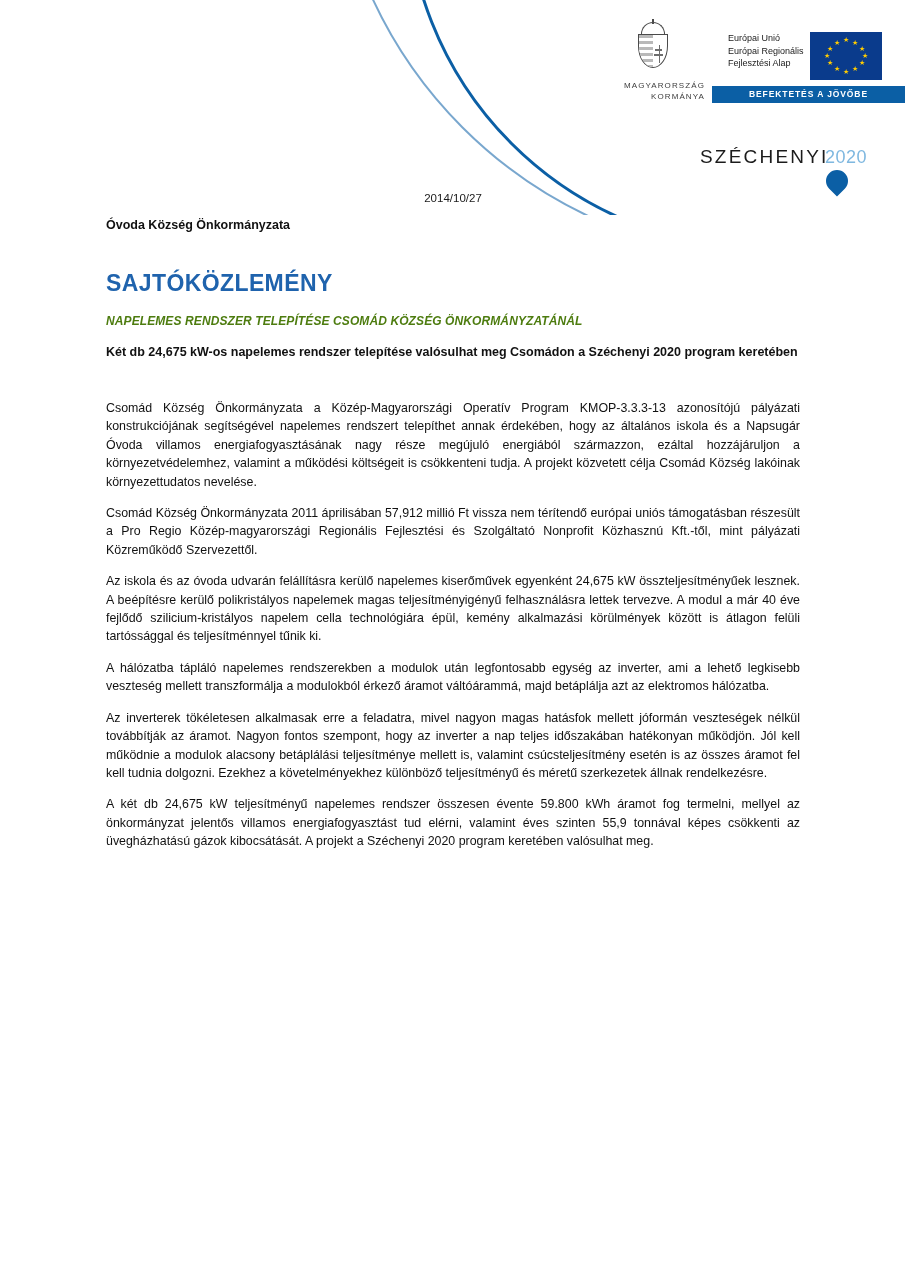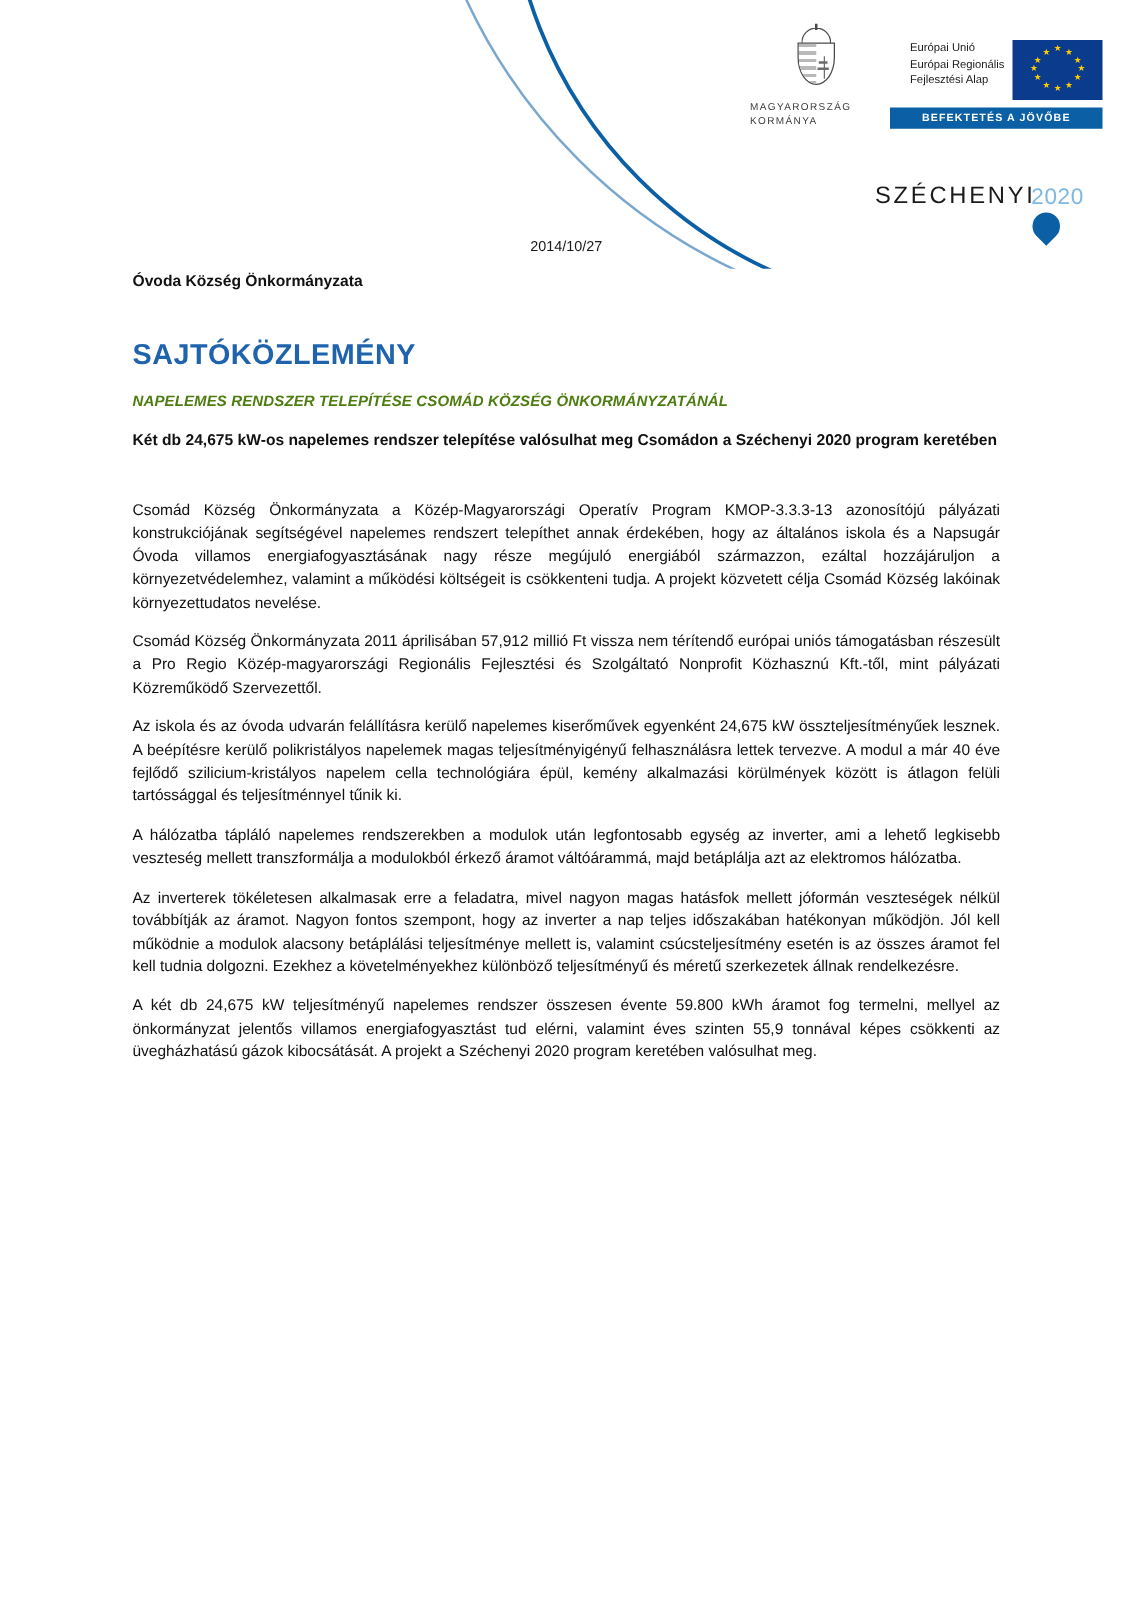--- a/index.html
+++ b/index.html
@@ -47,21 +47,21 @@
     box-sizing: border-box;
     opacity: .55;
   }
 
   
   .gov-block {
     position: absolute;
     left: 600px;
     top: 22px;
     width: 105px;
-    text-align: left;
+    text-align: right;
   }
   .crest {
     width: 42px;
     height: 54px;
     margin: 0 auto;
     position: relative;
   }
   .crest .shield {
     position: absolute;
     left: 6px;
@@ -168,21 +168,21 @@
     height: 6px;
     color: #ffcc00;
     font-size: 7px;
     line-height: 6px;
     text-align: center;
   }
   .eu-badge {
     position: absolute;
     left: 0px;
     top: 56px;
-    width: 170px;
+    width: 193px;
     height: 17px;
     background: #0b5fa5;
     color: #ffffff;
     font-size: 8.5px;
     letter-spacing: .9px;
     line-height: 17px;
     text-align: center;
     font-weight: bold;
   }
 

